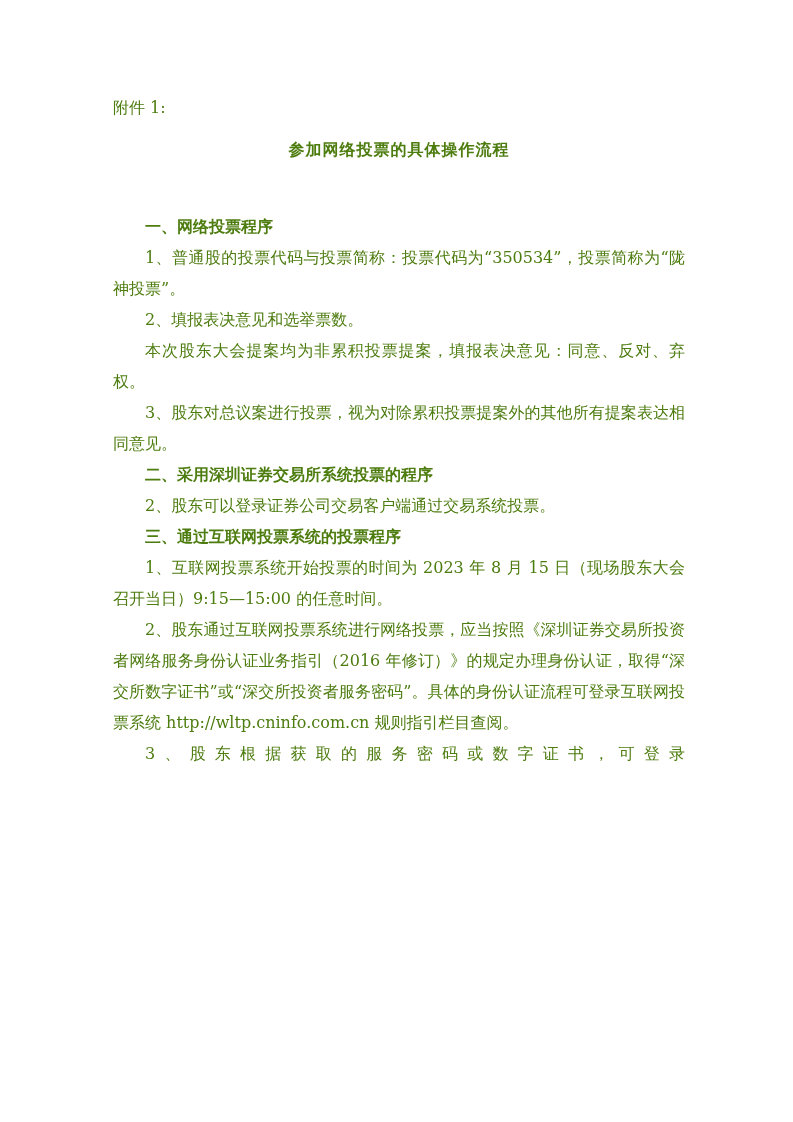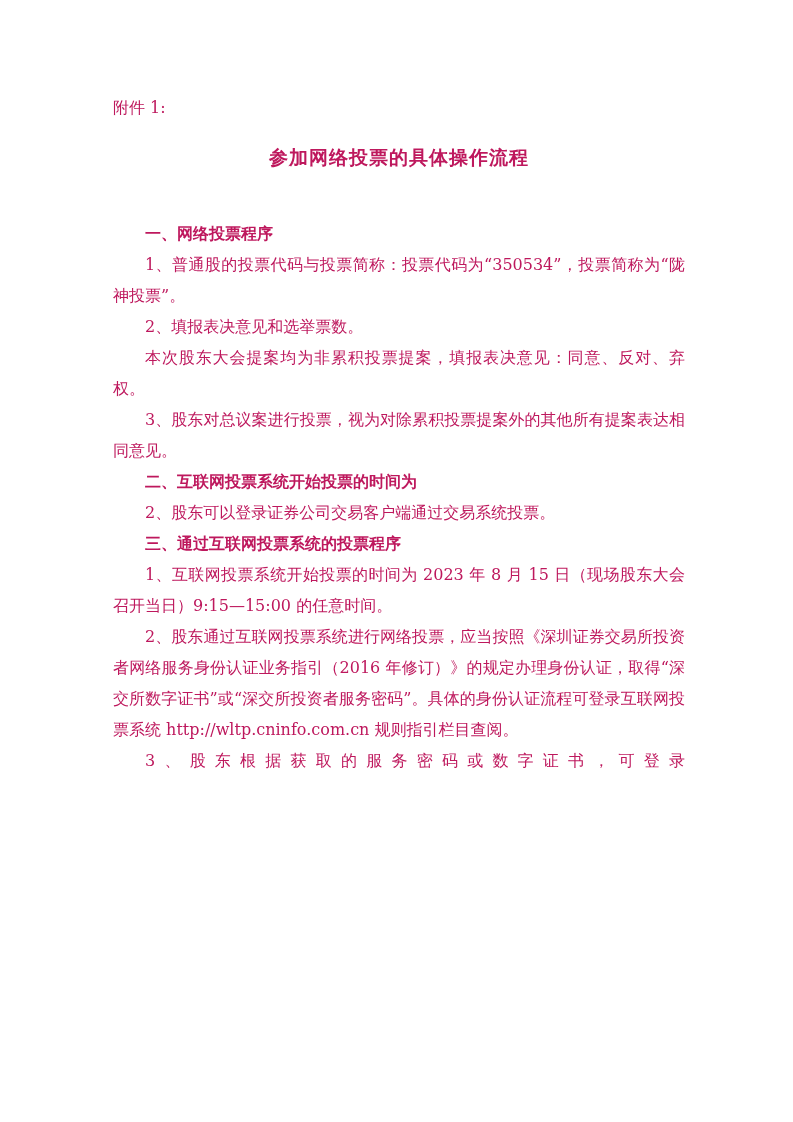--- a/index.html
+++ b/index.html
@@ -8,36 +8,36 @@
     background: #ffffff;
   }
   .page {
     position: relative;
     width: 793px;
     height: 1122px;
     margin: 0;
     background: #ffffff;
     box-sizing: border-box;
     padding: 97px 108px 16px 113px;
-    color: #be185d;
+    color: #4d7c0f;
     font-family: "DejaVu Serif", "Liberation Serif", serif;
     overflow: hidden;
   }
   .attachment {
     font-size: 16px;
     line-height: 22px;
     text-align: left;
   }
   .doc-title {
     font-family: "DejaVu Sans", "Liberation Sans", sans-serif;
     font-weight: bold;
-    font-size: 19px;
+    font-size: 16px;
     line-height: 30px;
     text-align: center;
-    margin: 23px 0 0 0;
+    margin: 16px 0 0 0;
     letter-spacing: 1px;
   }
   .body-text {
     margin-top: 46px;
   }
   .body-text p {
     margin: 0;
     font-size: 16px;
     line-height: 31px;
     text-align: justify;
@@ -70,21 +70,21 @@
 
     <p>1、普通股的投票代码与投票简称：投票代码为“350534”，投票简称为“陇神投票”。</p>
 
     <p>2、填报表决意见和选举票数。</p>
 
     <p>本次股东大会提案均为非累积投票提案，填报表决意见：同意、反对、弃权。</p>
 
     <p>3、股东对总议案进行投票，视为对除累积投票提案外的其他所有提案表达相同意见。</p>
 
 
-    <p class="heading">二、互联网投票系统开始投票的时间为</p>
+    <p class="heading">二、采用深圳证券交易所系统投票的程序</p>
 
 
     <p>2、股东可以登录证券公司交易客户端通过交易系统投票。</p>
 
     <p class="heading">三、通过互联网投票系统的投票程序</p>
 
     <p>1、互联网投票系统开始投票的时间为 2023 年 8 月 15 日（现场股东大会召开当日）9:15—15:00 的任意时间。</p>
 
     <p>2、股东通过互联网投票系统进行网络投票，应当按照《深圳证券交易所投资者网络服务身份认证业务指引（2016 年修订）》的规定办理身份认证，取得“深交所数字证书”或“深交所投资者服务密码”。具体的身份认证流程可登录互联网投票系统 http://wltp.cninfo.com.cn 规则指引栏目查阅。</p>
 

